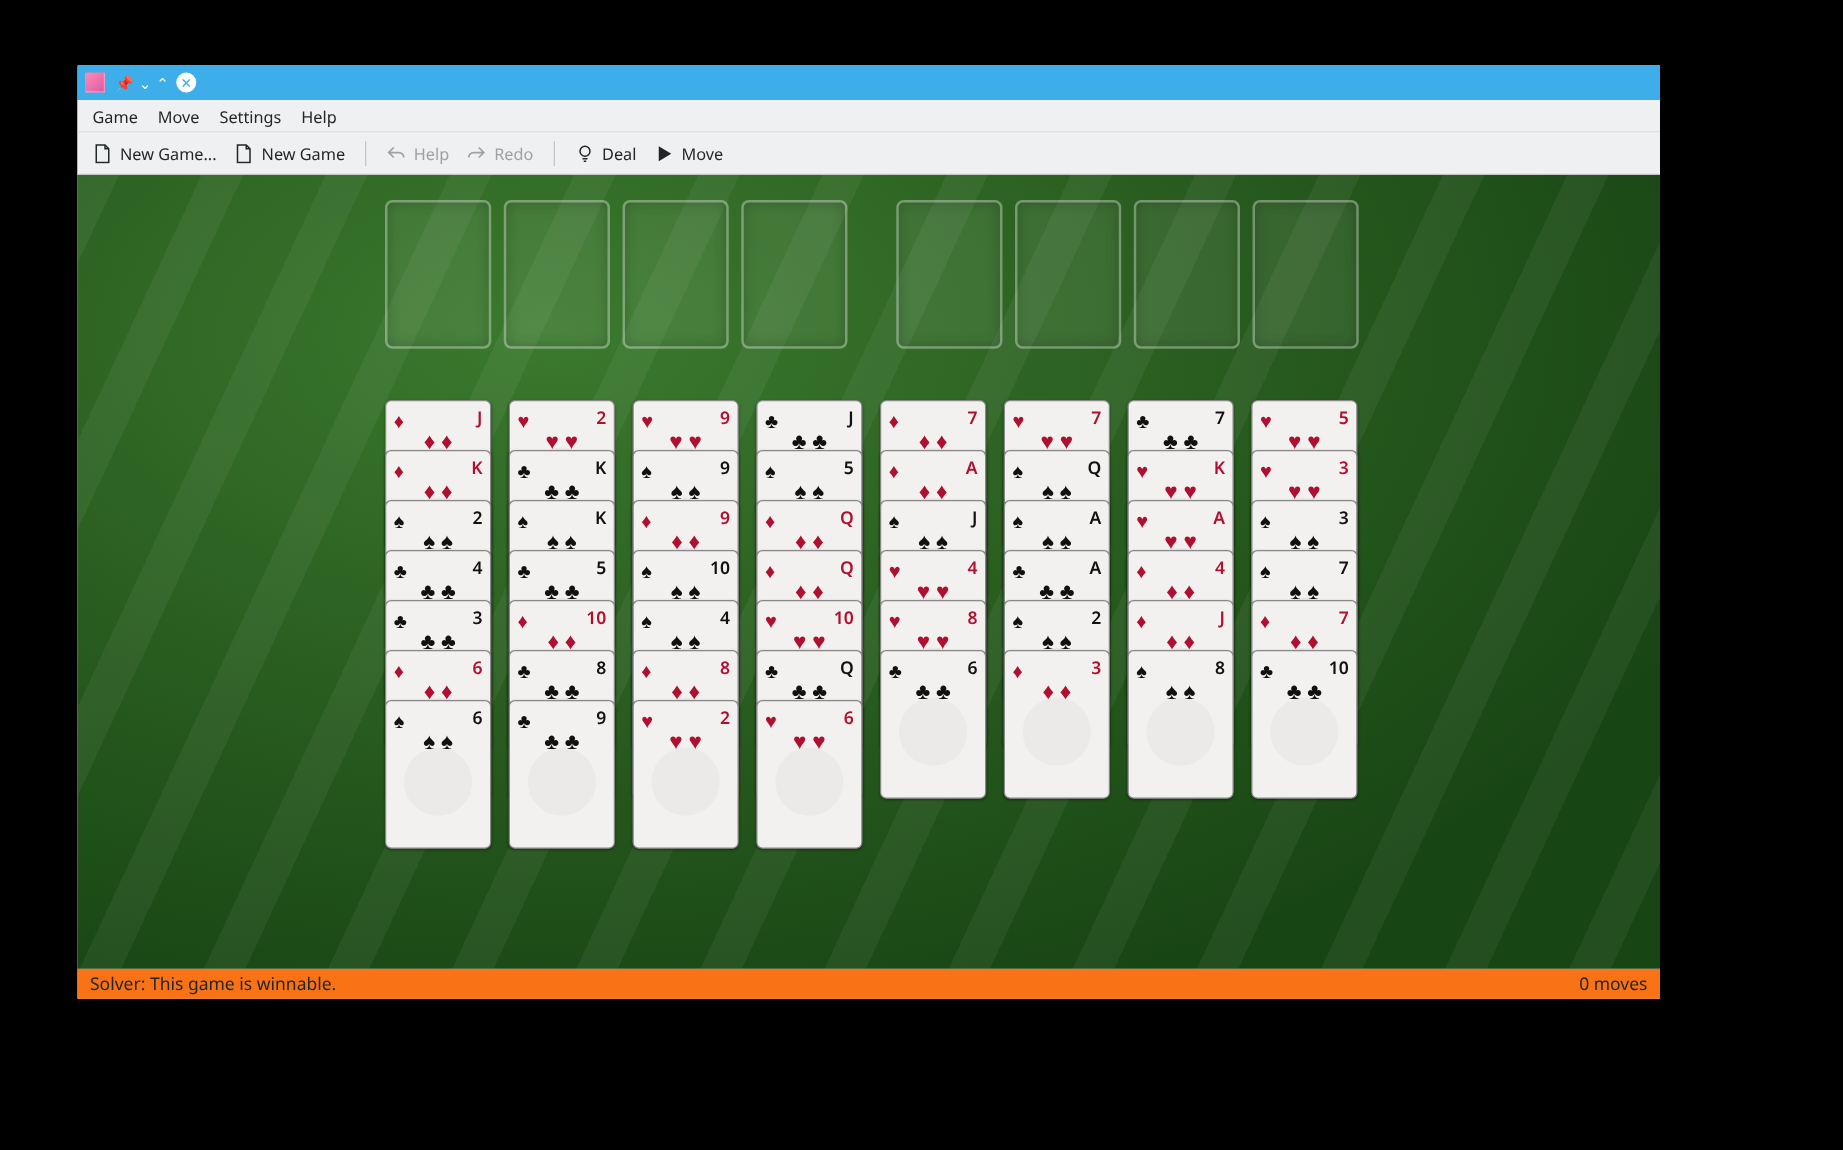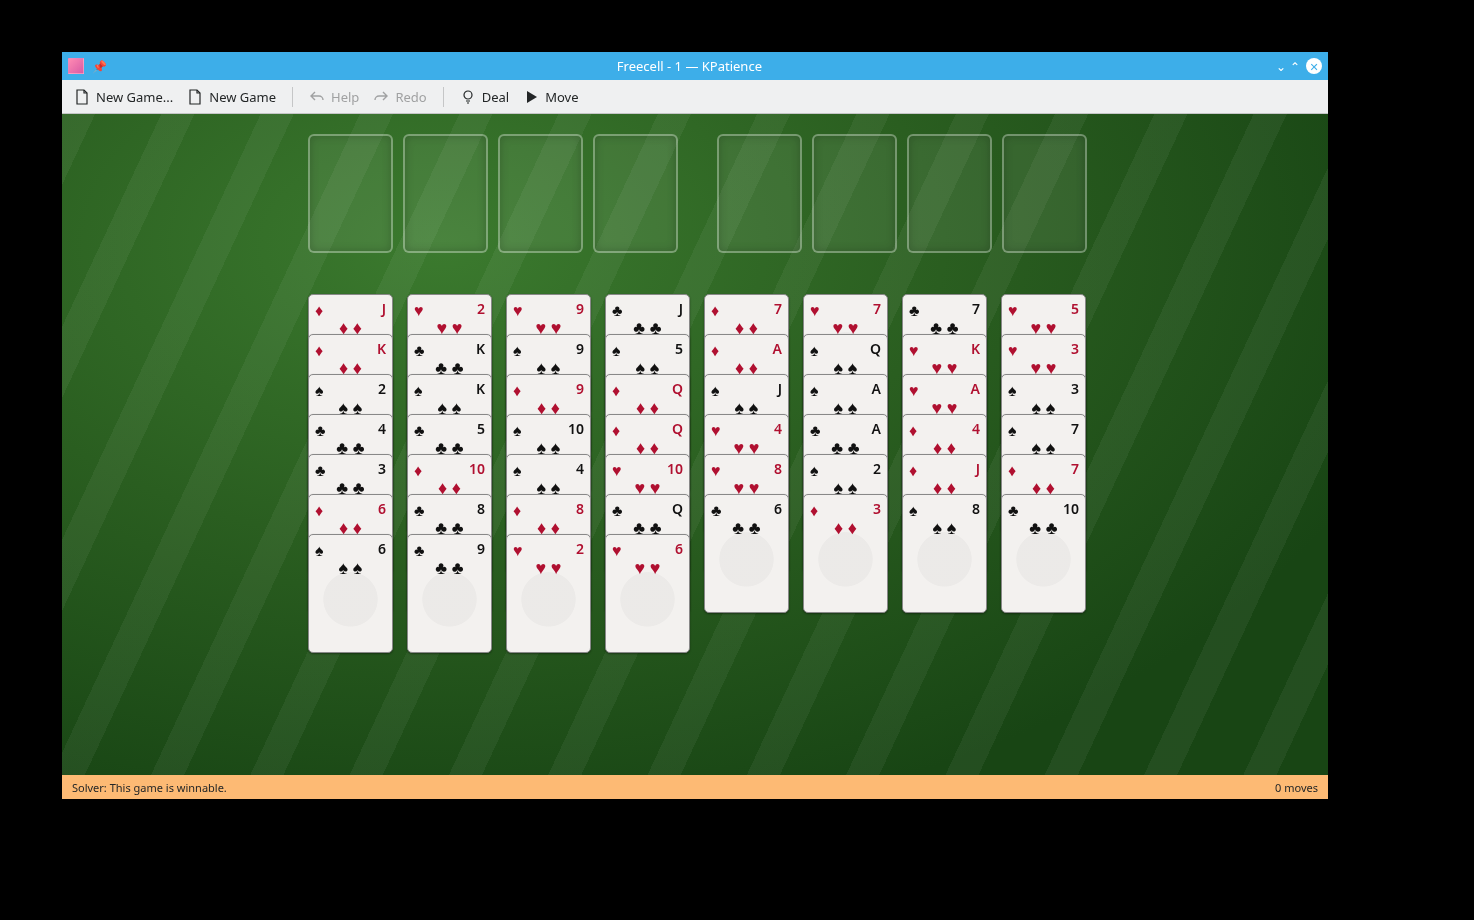--- a/index.html
+++ b/index.html
@@ -13,44 +13,49 @@
 .titlebar .win-close { width: 16px; height: 16px; border-radius: 50%; background: #fff; color: #3daee9; display: flex; align-items: center; justify-content: center; font-size: 11px; margin-left: 6px; }
 .menubar { height: 26px; background: #eff0f1; display: flex; align-items: center; gap: 16px; padding: 0 12px; font-size: 13px; color: #232627; border-bottom: 1px solid #d8d9da; }
 .menubar span { cursor: pointer; }
 .toolbar { height: 34px; background: #eff0f1; display: flex; align-items: center; gap: 14px; padding: 0 12px; font-size: 13px; color: #232627; border-bottom: 1px solid #c5c6c7; }
 .toolbar .tbtn { display: flex; align-items: center; gap: 6px; cursor: pointer; }
 .toolbar .tbtn.disabled { color: #a0a1a2; cursor: default; }
 .toolbar .sep { width: 1px; height: 20px; background: #c5c6c7; margin: 0 2px; }
 .ticon { display: inline-flex; width: 16px; height: 16px; align-items: center; justify-content: center; }
 .playfield { flex: 1; background: radial-gradient(ellipse at 30% 20%, #3b7a2e 0%, #2a5e20 40%, #184514 80%); position: relative; overflow: hidden; }
 .playfield::before { content:""; position:absolute; inset:0; background: repeating-linear-gradient(115deg, rgba(255,255,255,0.05) 0 30px, rgba(255,255,255,0) 30px 90px); }
-.statusbar { height: 24px; background: #fdba74; display: flex; align-items: center; justify-content: space-between; padding: 0 10px; font-size: 11px; color: #232627; }
+.statusbar { height: 24px; background: #f97316; display: flex; align-items: center; justify-content: space-between; padding: 0 10px; font-size: 14px; color: #232627; }
 
 .slot { position: absolute; width: 85px; height: 119px; background: rgba(255,255,255,0.08); border: 2px solid rgba(255,255,255,0.3); border-radius: 6px; box-shadow: inset 0 0 10px rgba(0,0,0,0.2); }
 .card { position: absolute; width: 85px; height: 119px; background: #f3f1ef; border: 1px solid #888; border-radius: 5px; box-shadow: 0 1px 2px rgba(0,0,0,0.4); cursor: pointer; overflow: hidden; }
 .card .corner { position: absolute; top: 4px; right: 6px; font-size: 14px; font-weight: 600; }
 .card .sicon { position: absolute; top: 4px; left: 6px; font-size: 16px; }
 .card .center-s { position: absolute; left:0; right:0; top:20px; text-align:center; font-size: 18px; }
 .card.red { color: #b01030; }
 .card.black { color: #111; }
 .card .bg-orn { position:absolute; inset:0; background: radial-gradient(circle at 50% 55%, rgba(150,150,150,0.08) 0 35%, transparent 36%); }
 </style>
 </head>
 <body>
 
 <div class="window">
   <div class="titlebar">
     <div class="app-icon"></div>
     <span class="pin-icon">📌</span>
-    <div class="title">Freecell - 1 — KPatience</div>
     <span class="win-ctrl">⌄</span>
     <span class="win-ctrl">⌃</span>
     <span class="win-close">✕</span>
   </div>
 
+  <div class="menubar">
+    <span>Game</span>
+    <span>Move</span>
+    <span>Settings</span>
+    <span>Help</span>
+  </div>
 
   <div class="toolbar">
     <div class="tbtn">
       <span class="ticon">
         <svg width="16" height="16" viewBox="0 0 16 16">
             <path d="M3 1h7l3 3v11H3z" fill="none" stroke="#232627" stroke-width="1.2"></path>
             <path d="M10 1v3h3" fill="none" stroke="#232627" stroke-width="1.2"></path>
           </svg>
       </span>
       <span>New Game...</span>

